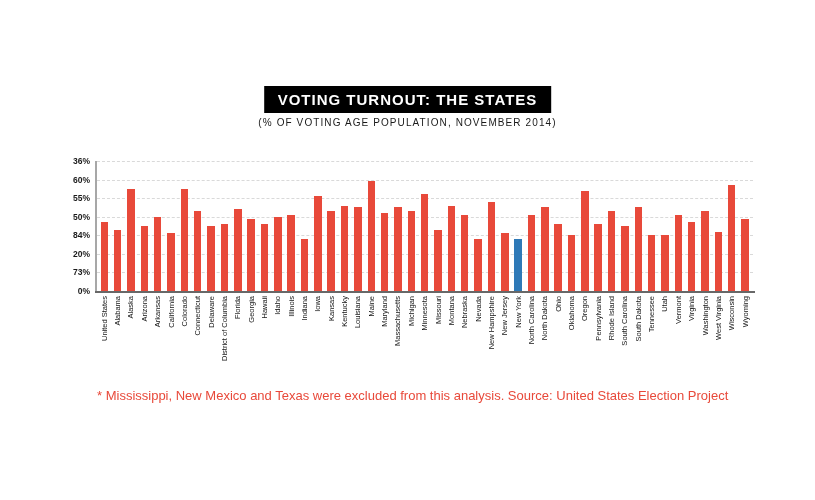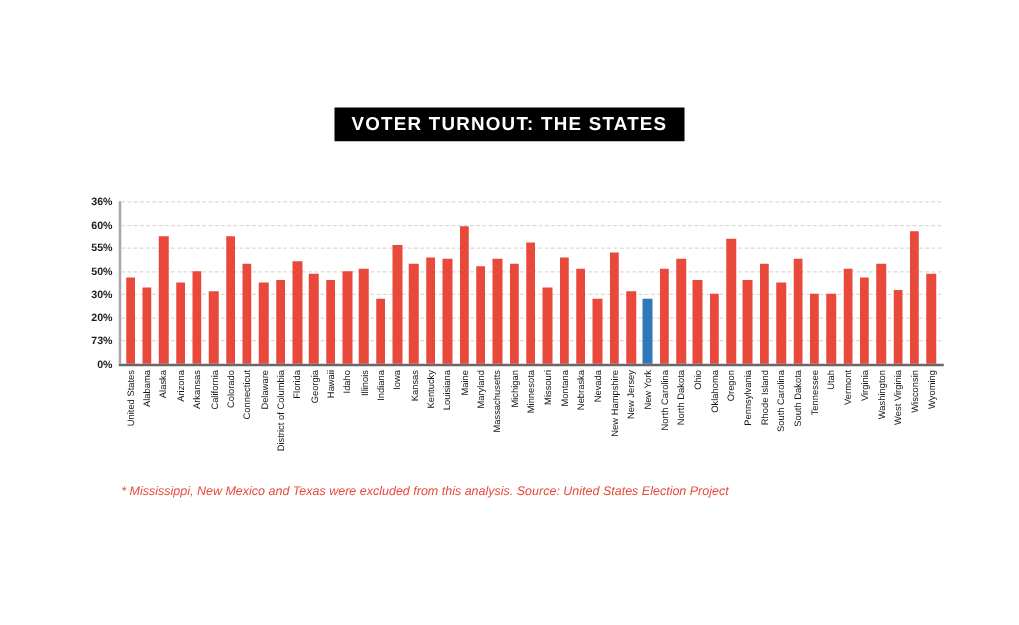--- a/index.html
+++ b/index.html
@@ -39,28 +39,29 @@
     font-size:8.5px;font-weight:bold;color:#1a1a1a;line-height:10px;
   }
   .xlabel{
     position:absolute;white-space:nowrap;
     font-size:7.5px;line-height:9px;color:#141414;
     transform:rotate(-90deg) translateX(-100%);
     transform-origin:0 0;
   }
   .footnote{
     position:absolute;left:97px;top:388px;
-    font-size:10px;font-style:italic;white-space:nowrap;
+    font-size:13px;white-space:nowrap;
   }
 </style>
 </head>
 <body>
 
 <div class="canvas">
-  <div class="title-box" style="background: rgb(0, 0, 0); color: rgb(255, 255, 255);">VOTER TURNOUT: THE STATES</div>
+  <div class="title-box" style="background: rgb(0, 0, 0); color: rgb(255, 255, 255);">VOTING TURNOUT: THE STATES</div>
+  <div class="subtitle">(% OF VOTING AGE POPULATION, NOVEMBER 2014)</div>
 
   <div class="y-axis-line"></div>
   <div class="plot">
       <div class="gridline" style="border-top-color: rgb(217, 217, 217); top: 111.429px;"></div>
       <div class="gridline" style="border-top-color: rgb(217, 217, 217); top: 92.8571px;"></div>
       <div class="gridline" style="border-top-color: rgb(217, 217, 217); top: 74.2857px;"></div>
       <div class="gridline" style="border-top-color: rgb(217, 217, 217); top: 55.7143px;"></div>
       <div class="gridline" style="border-top-color: rgb(217, 217, 217); top: 37.1429px;"></div>
       <div class="gridline" style="border-top-color: rgb(217, 217, 217); top: 18.5714px;"></div>
       <div class="gridline" style="border-top-color: rgb(217, 217, 217); top: 0px;"></div>
@@ -113,21 +114,21 @@
       <div class="bar" style="left: 617.6px; height: 59.4286px; background: rgb(232, 73, 58);"></div>
       <div class="bar" style="left: 630.95px; height: 105.857px; background: rgb(232, 73, 58);"></div>
       <div class="bar" style="left: 644.3px; height: 72.4286px; background: rgb(232, 73, 58);"></div>
     </div>
   <div class="x-axis-line"></div>
 
   <div id="ylabels">
       <div class="ylabel" style="left: 58px; top: 286px;">0%</div>
       <div class="ylabel" style="left: 58px; top: 267.429px;">73%</div>
       <div class="ylabel" style="left: 58px; top: 248.857px;">20%</div>
-      <div class="ylabel" style="left: 58px; top: 230.286px;">30%</div>
+      <div class="ylabel" style="left: 58px; top: 230.286px;">84%</div>
       <div class="ylabel" style="left: 58px; top: 211.714px;">50%</div>
       <div class="ylabel" style="left: 58px; top: 193.143px;">55%</div>
       <div class="ylabel" style="left: 58px; top: 174.571px;">60%</div>
       <div class="ylabel" style="left: 58px; top: 156px;">36%</div>
     </div>
   <div id="xlabels">
       <div class="xlabel" style="left: 99.75px; top: 296px;">United States</div>
       <div class="xlabel" style="left: 113.1px; top: 296px;">Alabama</div>
       <div class="xlabel" style="left: 126.45px; top: 296px;">Alaska</div>
       <div class="xlabel" style="left: 139.8px; top: 296px;">Arizona</div>

